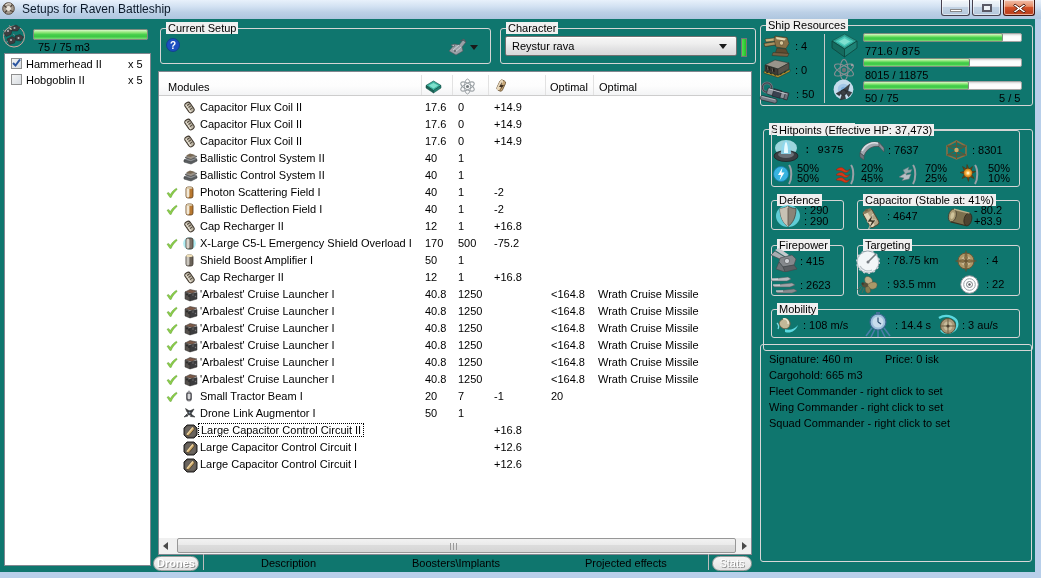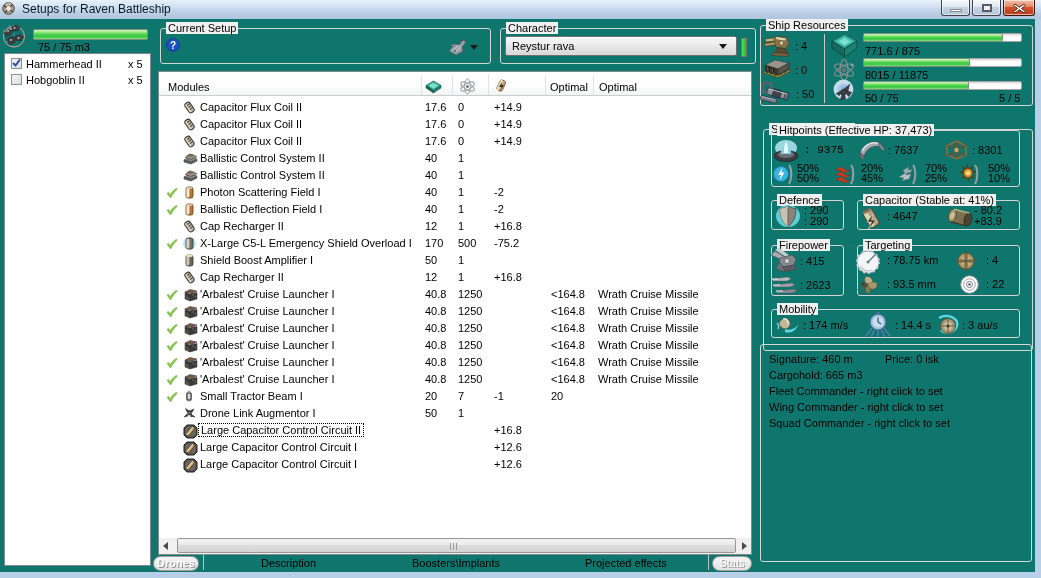--- a/index.html
+++ b/index.html
@@ -782,21 +782,21 @@
  <div class="abs group" style="left:771px;top:309px;width:249px;height:29px;">
    <div class="glabel">Mobility</div>
  </div>
 
  <svg class="abs" style="left:775px;top:315px" width="24" height="20" viewBox="0 0 24 20">
   <path d="M10 14 C14 16 20 14 23 10 C21 16 15 19 10 17 Z" fill="#5ad8e0"></path>
   <path d="M8 4 C12 2 16 6 15 10 C14 14 9 15 6 12 C3 9 4 6 8 4 Z" fill="#c4b898" stroke="#6a5f43" stroke-width="0.9"></path>
   <path d="M8 4 C11 3 14 6 13 9" fill="none" stroke="#efe8d4" stroke-width="1.5"></path>
   <path d="M2 8 C4 10 4 12 3 14" fill="none" stroke="#7adce4" stroke-width="1.3"></path>
  </svg>
- <div class="abs" style="left:803px;top:319px;">: 174 m/s</div>
+ <div class="abs" style="left:803px;top:319px;">: 108 m/s</div>
 
  <svg class="abs" style="left:864px;top:312px" width="28" height="26" viewBox="0 0 28 26">
   <path d="M8 16 L2 24 M14 17 L14 25 M20 16 L26 24 M11 17 L7 25 M17 17 L21 25" stroke="#4a7ea8" stroke-width="1.6"></path>
   <circle cx="14" cy="10" r="8" fill="#9ec0dc" stroke="#3c6890" stroke-width="1.2"></circle>
   <circle cx="14" cy="10" r="5.5" fill="#c8dcec"></circle>
   <path d="M14 10 L14 5.5 M14 10 L17 12" stroke="#2c4e70" stroke-width="1.2"></path>
   <rect x="12" y="0" width="4" height="2.5" fill="#46729a"></rect>
  </svg>
  <div class="abs" style="left:895px;top:319px;">: 14.4 s</div>
 

